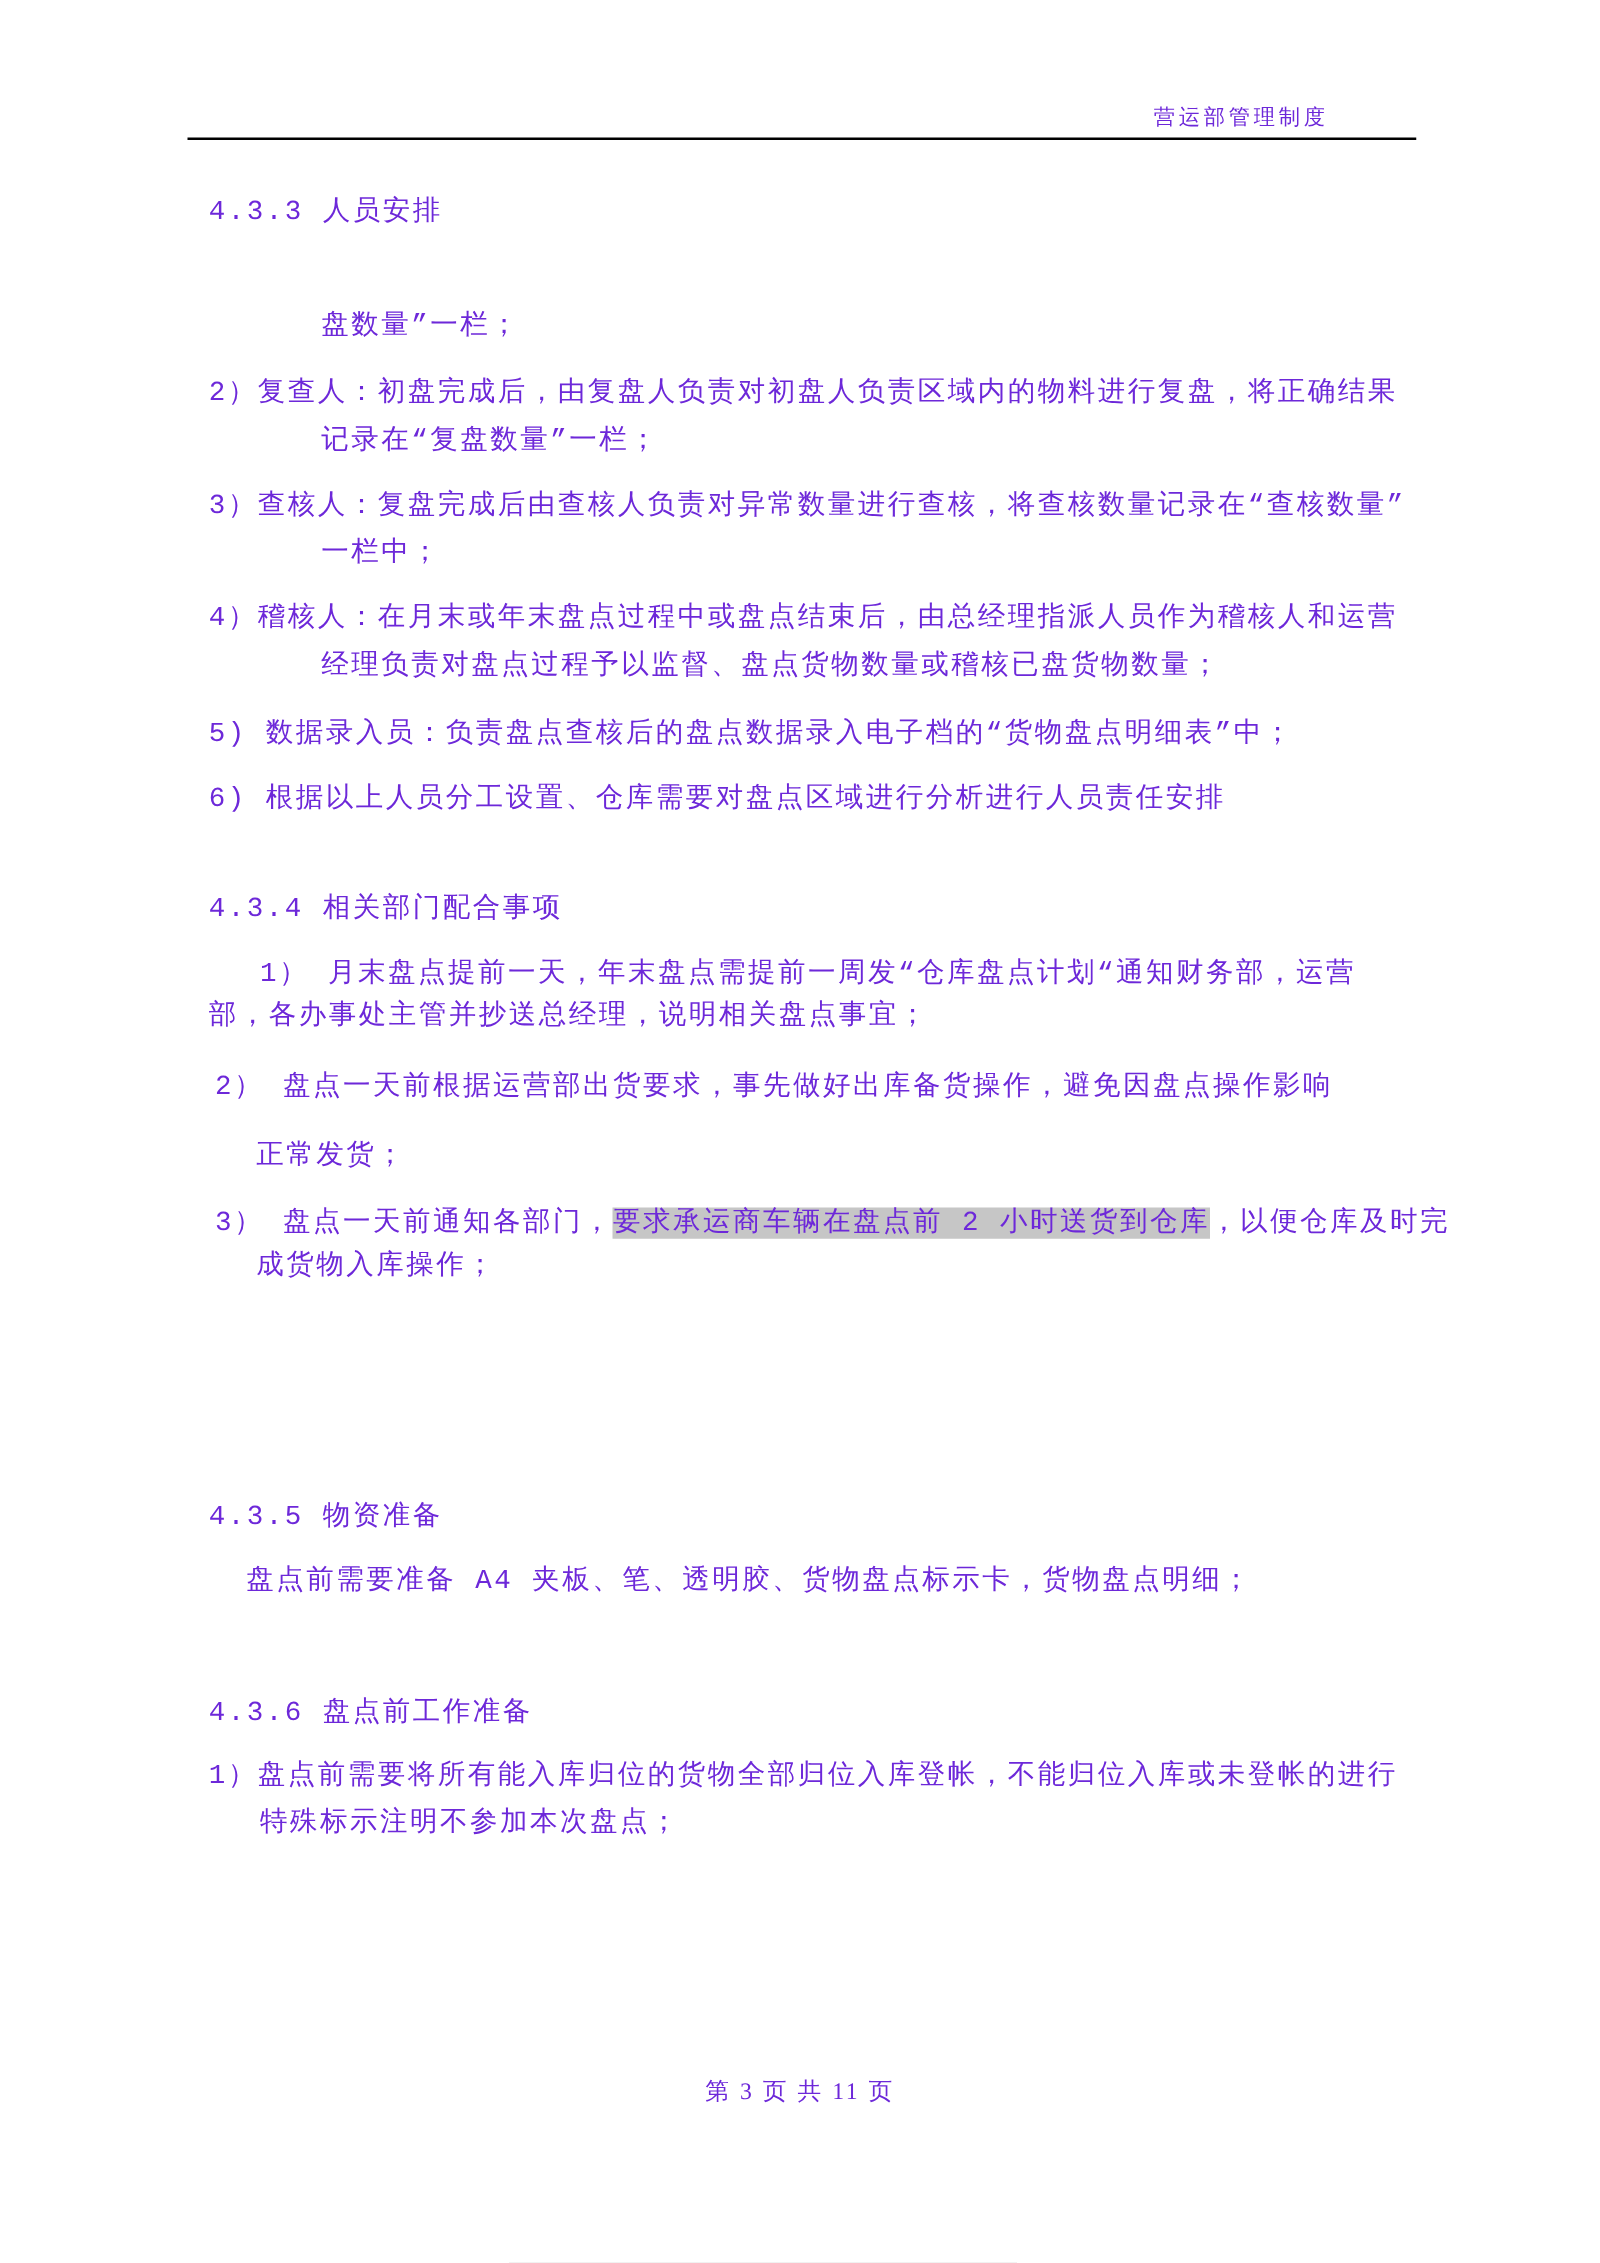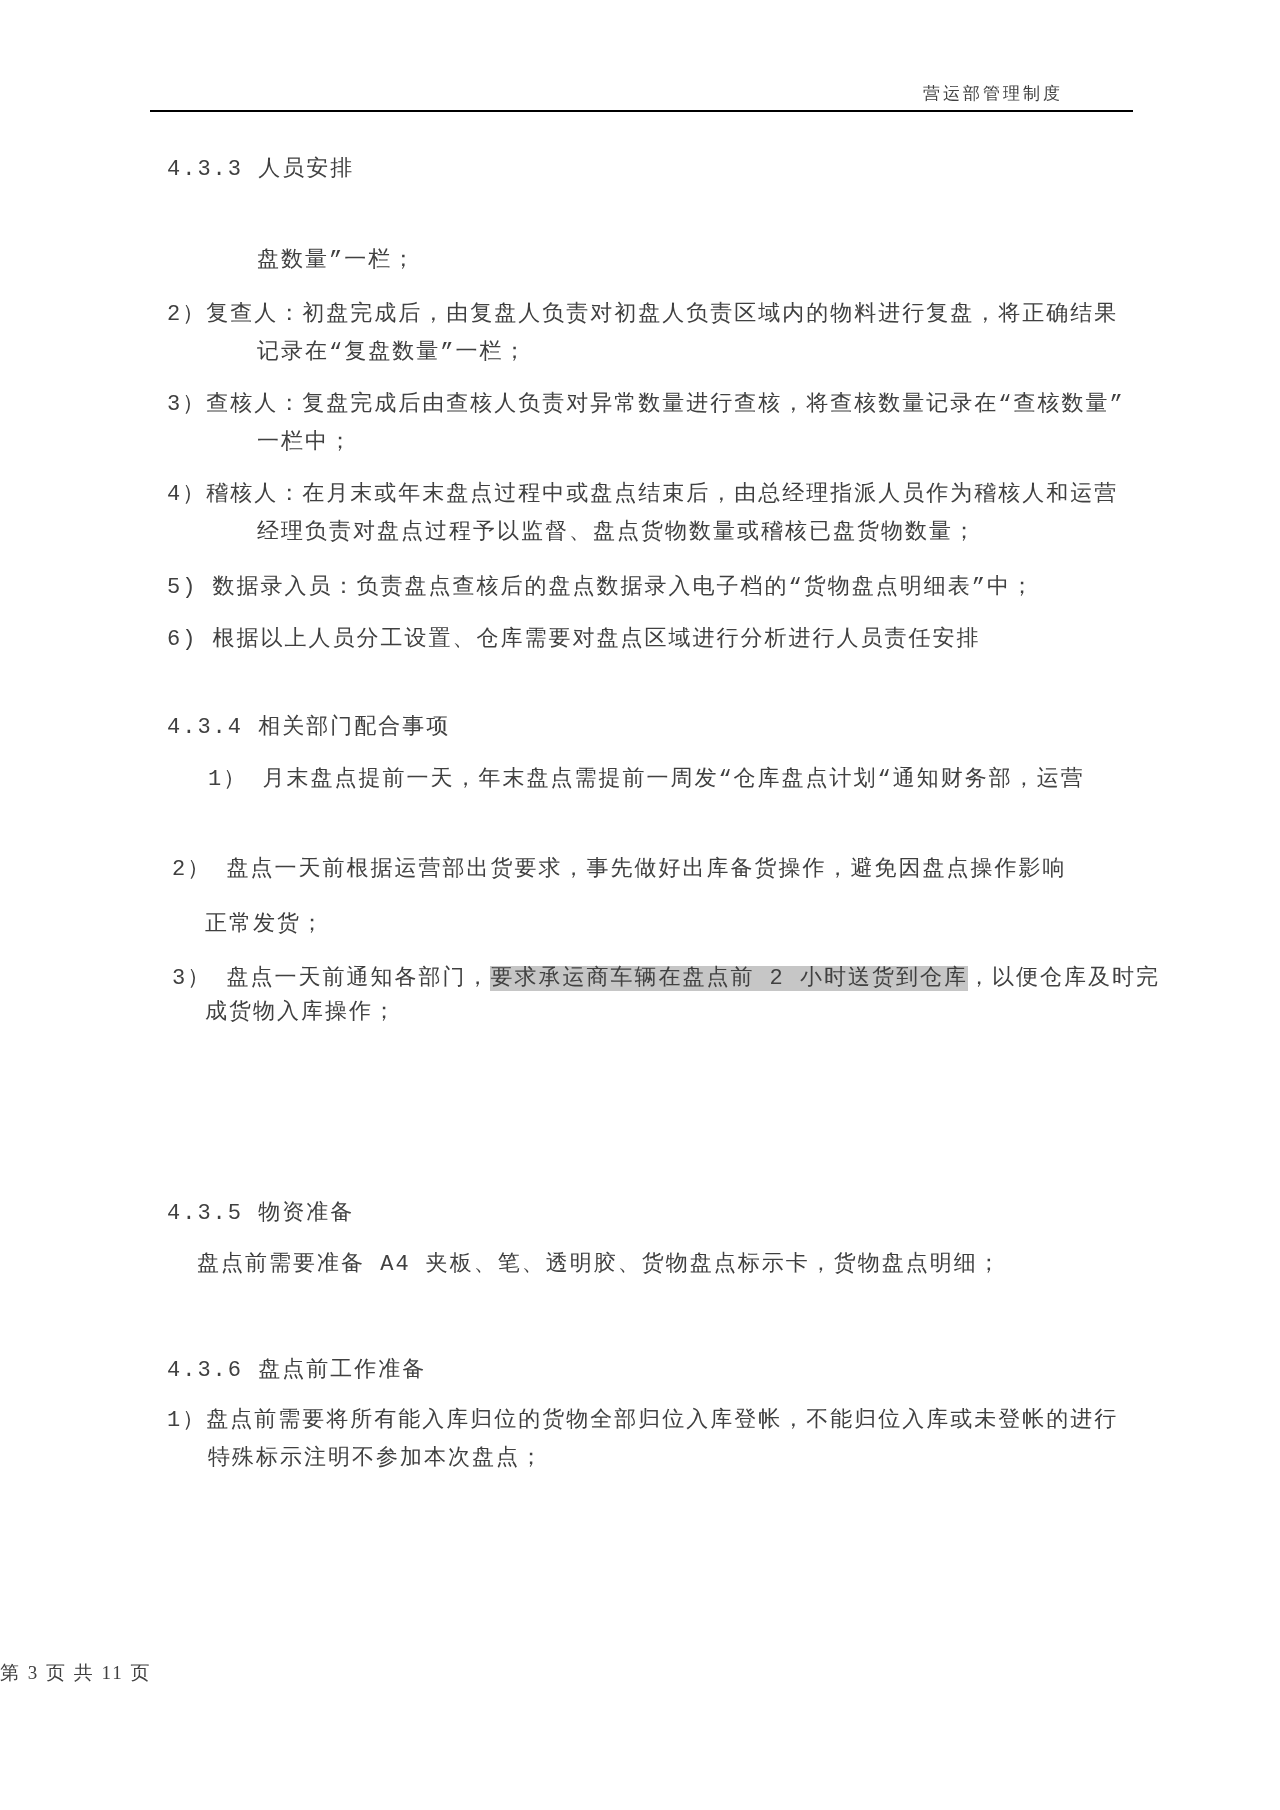--- a/index.html
+++ b/index.html
@@ -3,21 +3,21 @@
 <meta charset="utf-8">
 <style>
   html,body{margin:0;padding:0;background:#e8e8e8;}
   .page{
     position:relative;
     width:1280px;
     height:1810px;
     margin:0 auto;
     background:#ffffff;
     font-family:"Liberation Serif","DejaVu Serif",serif;
-    color:#404040;
+    color:#6d28d9;
     overflow:hidden;
   }
   .hdr-title{
     position:absolute;
     top:82px;
     right:217px;
     font-size:17px;
     letter-spacing:3px;
     white-space:nowrap;
   }
@@ -41,20 +41,21 @@
     font-size:22px;
   }
   .hl{
     background:#c6c6c6;
   }
   .footer{
     position:absolute;
     top:1660px;
     left:0;
     width:1280px;
+    text-align:center;
     font-size:19px;
     letter-spacing:2px;
   }
 </style>
 </head>
 <body>
 
 <div class="page">
 
   <div class="hdr-title">营运部管理制度</div>
@@ -66,20 +67,21 @@
   <div class="line" style="top:340px;left:257px">记录在“复盘数量”一栏；</div>
   <div class="line" style="top:392px;left:167px">3）查核人：复盘完成后由查核人负责对异常数量进行查核，将查核数量记录在“查核数量”</div>
   <div class="line" style="top:430px;left:257px">一栏中；</div>
   <div class="line" style="top:482px;left:167px">4）稽核人：在月末或年末盘点过程中或盘点结束后，由总经理指派人员作为稽核人和运营</div>
   <div class="line" style="top:520px;left:257px">经理负责对盘点过程予以监督、盘点货物数量或稽核已盘货物数量；</div>
   <div class="line" style="top:575px;left:167px">5) 数据录入员：负责盘点查核后的盘点数据录入电子档的“货物盘点明细表”中；</div>
   <div class="line" style="top:627px;left:167px">6) 根据以上人员分工设置、仓库需要对盘点区域进行分析进行人员责任安排</div>
 
   <div class="line heading" style="top:715px;left:167px">4.3.4  相关部门配合事项</div>
   <div class="line" style="top:767px;left:208px">1）  月末盘点提前一天，年末盘点需提前一周发“仓库盘点计划“通知财务部，运营</div>
+  <div class="line" style="top:800px;left:167px">部，各办事处主管并抄送总经理，说明相关盘点事宜；</div>
   <div class="line" style="top:857px;left:172px">2）  盘点一天前根据运营部出货要求，事先做好出库备货操作，避免因盘点操作影响</div>
   <div class="line" style="top:912px;left:205px">正常发货；</div>
   <div class="line" style="top:966px;left:172px">
     <span>3）  盘点一天前通知各部门，</span><span class="hl">要求承运商车辆在盘点前 2 小时送货到仓库</span><span>，以便仓库及时完</span>
   </div>
   <div class="line" style="top:1000px;left:205px">成货物入库操作；</div>
 
   <div class="line heading" style="top:1201px;left:167px">4.3.5 物资准备</div>
   <div class="line" style="top:1252px;left:197px">盘点前需要准备 A4 夹板、笔、透明胶、货物盘点标示卡，货物盘点明细；</div>
 

